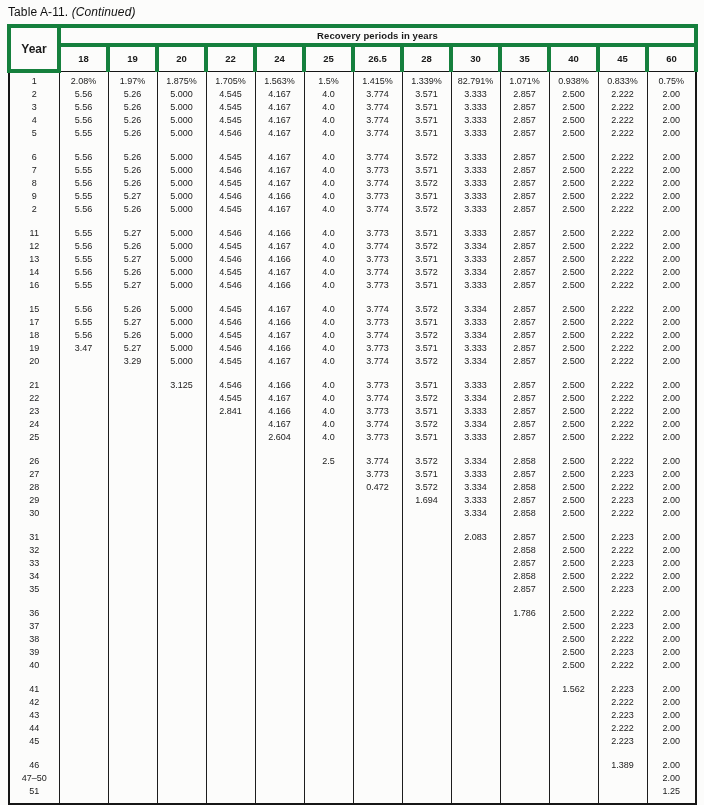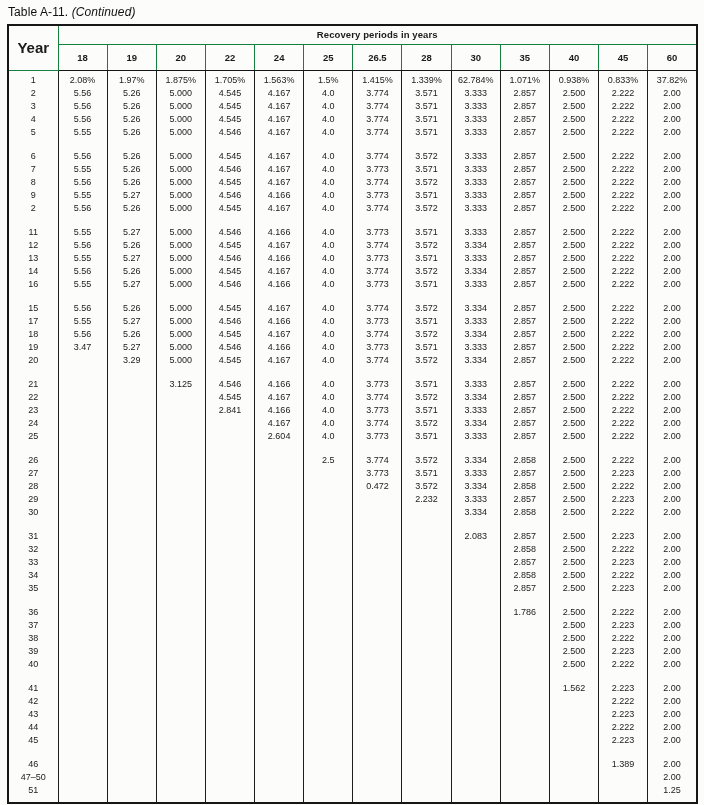--- a/index.html
+++ b/index.html
@@ -22,28 +22,28 @@
   .doc-title .cont { font-style: italic; }
   table.a11 {
     border-collapse: collapse;
     table-layout: fixed;
     width: 691px;
     border: 2px solid #161616;
   }
   col.year-col { width: 50px; }
   th, td { padding: 0; margin: 0; }
   thead th {
-    border: 1px solid #15803d;
+    border: 4px solid #15803d;
     font-weight: bold;
     font-size: 9.5px;
     text-align: center;
     background: #fcfcfb;
   }
   th.group-h { height: 19px; letter-spacing: 0.1px; }
-  th.year-h  { font-size: 15px; }
+  th.year-h  { font-size: 12px; }
   tr.periods th { height: 26px; }
   thead tr.periods th { border-bottom: 1.5px solid #161616; }
   tbody td {
     border-left: 1px solid #1d1d1d;
     border-right: 1px solid #1d1d1d;
     border-top: none; border-bottom: none;
     text-align: center;
     font-size: 9px;
     height: 13px;
     line-height: 13px;
@@ -108,25 +108,25 @@
         <tr>
           <td>1</td>
           <td>2.08%</td>
           <td>1.97%</td>
           <td>1.875%</td>
           <td>1.705%</td>
           <td>1.563%</td>
           <td>1.5%</td>
           <td>1.415%</td>
           <td>1.339%</td>
-          <td>62.784%</td>
+          <td>82.791%</td>
           <td>1.071%</td>
           <td>0.938%</td>
           <td>0.833%</td>
-          <td>37.82%</td>
+          <td>0.75%</td>
         </tr>
         <tr>
           <td>2</td>
           <td>5.56</td>
           <td>5.26</td>
           <td>5.000</td>
           <td>4.545</td>
           <td>4.167</td>
           <td>4.0</td>
           <td>3.774</td>
@@ -635,21 +635,21 @@
         </tr>
         <tr>
           <td>29</td>
           <td></td>
           <td></td>
           <td></td>
           <td></td>
           <td></td>
           <td></td>
           <td></td>
-          <td>2.232</td>
+          <td>1.694</td>
           <td>3.333</td>
           <td>2.857</td>
           <td>2.500</td>
           <td>2.223</td>
           <td>2.00</td>
         </tr>
         <tr>
           <td>30</td>
           <td></td>
           <td></td>

